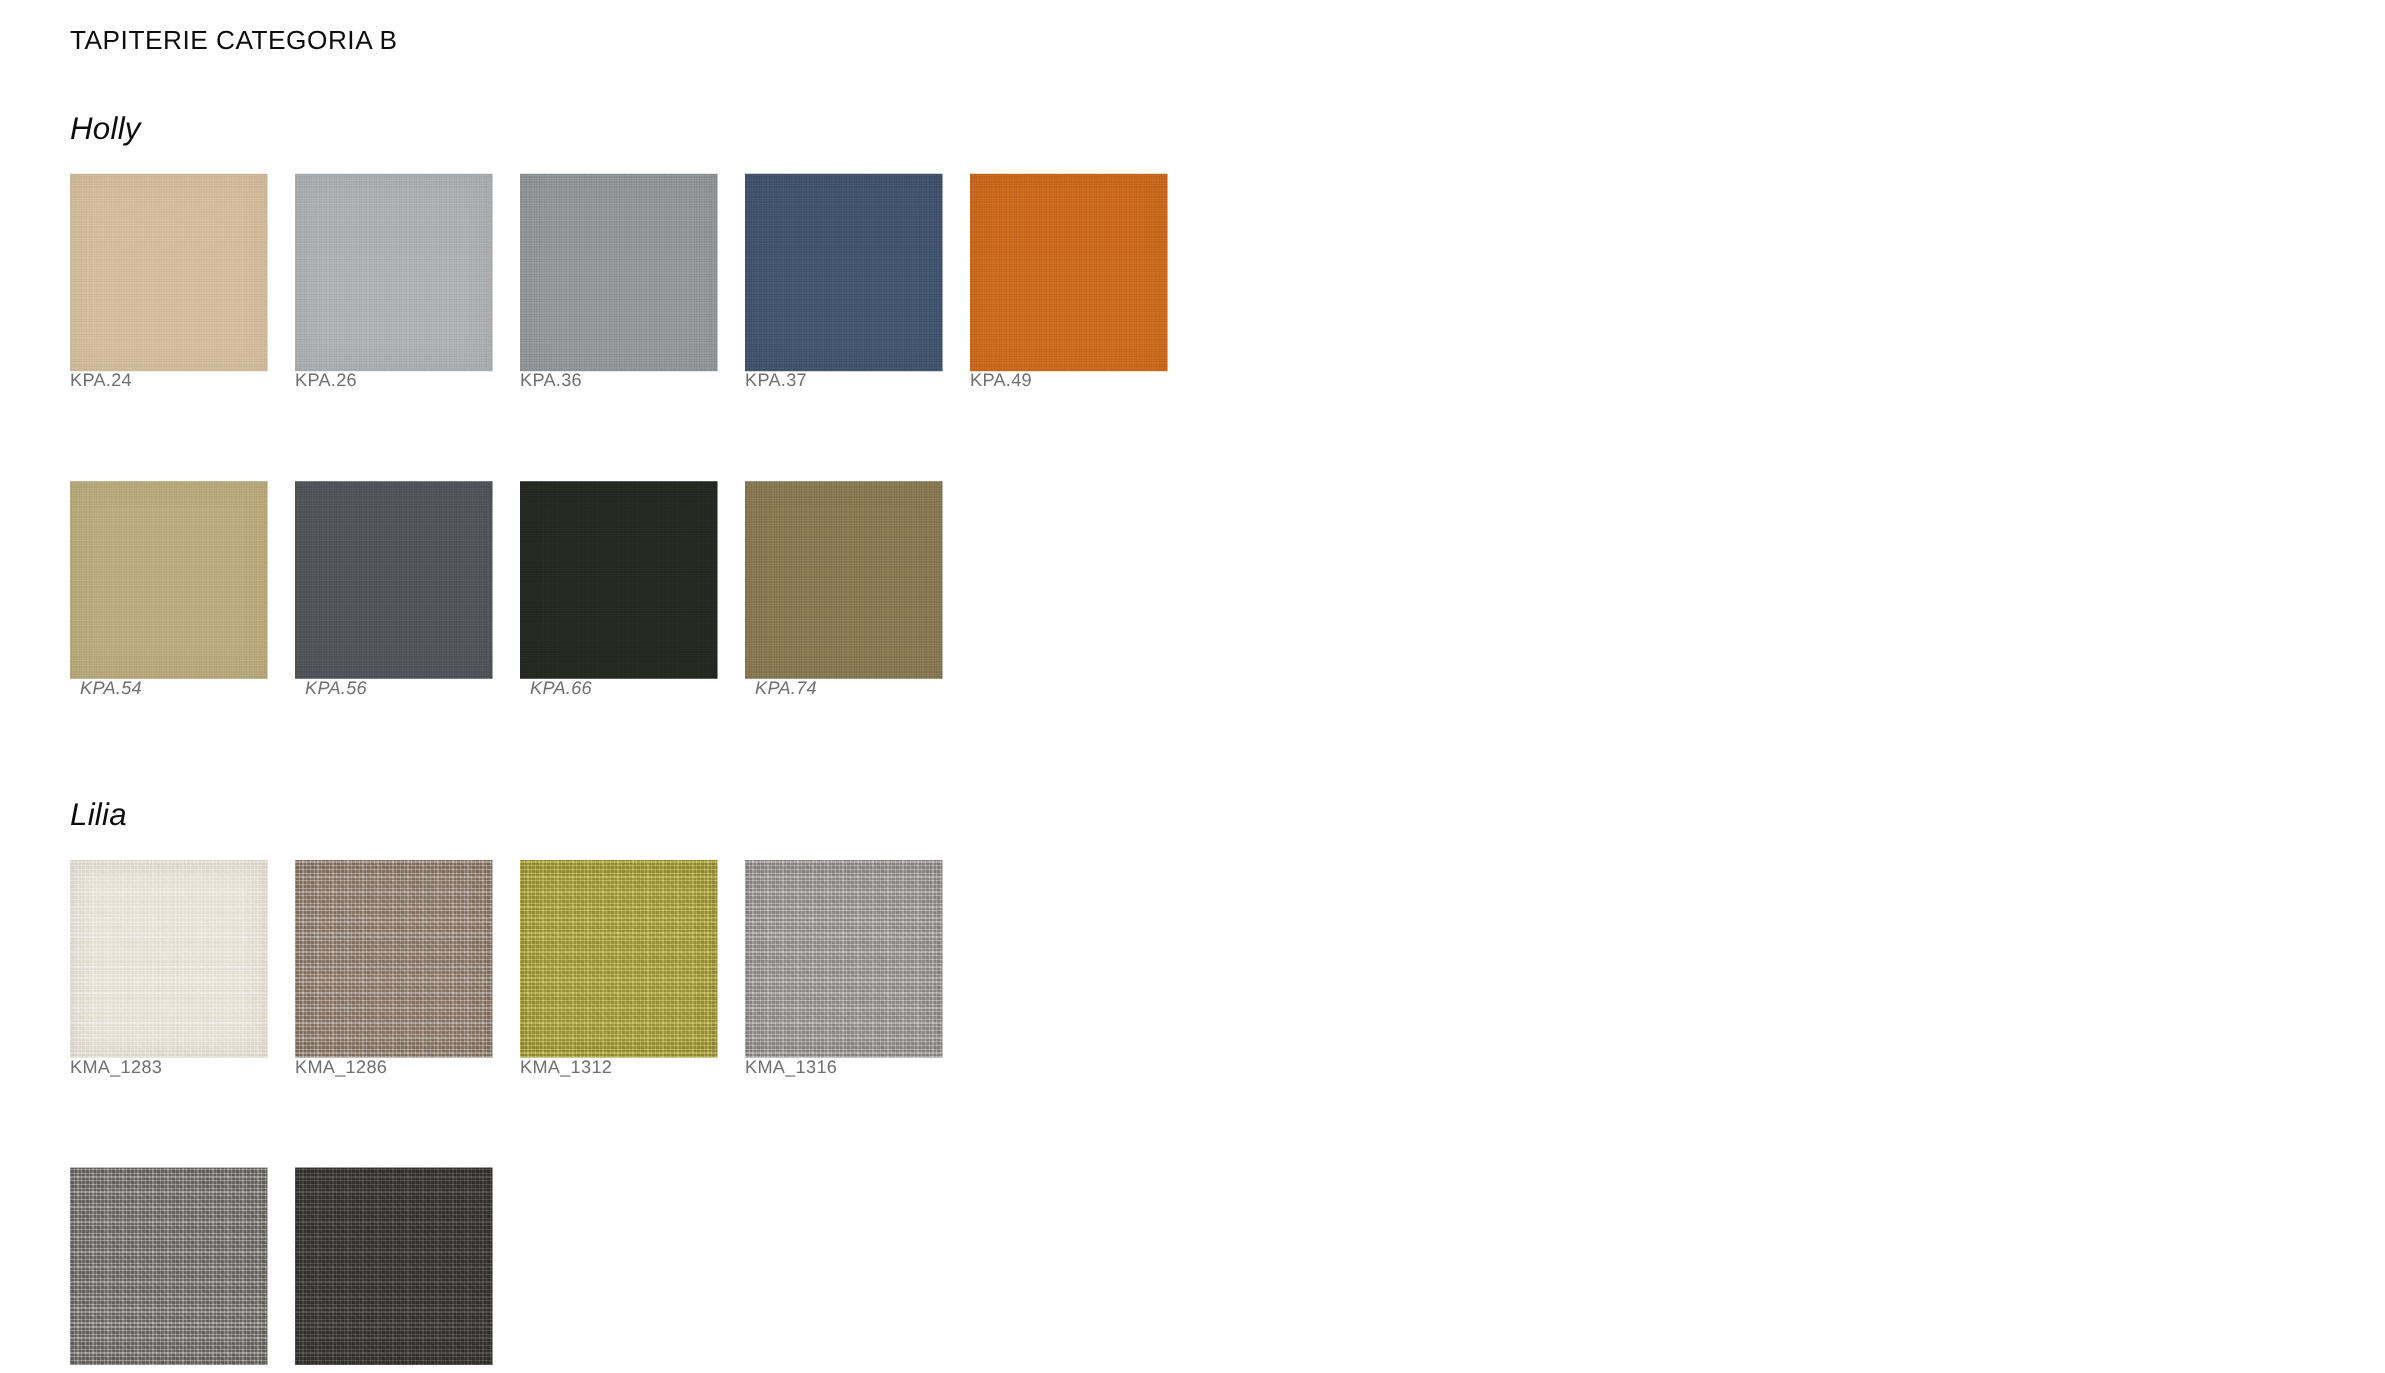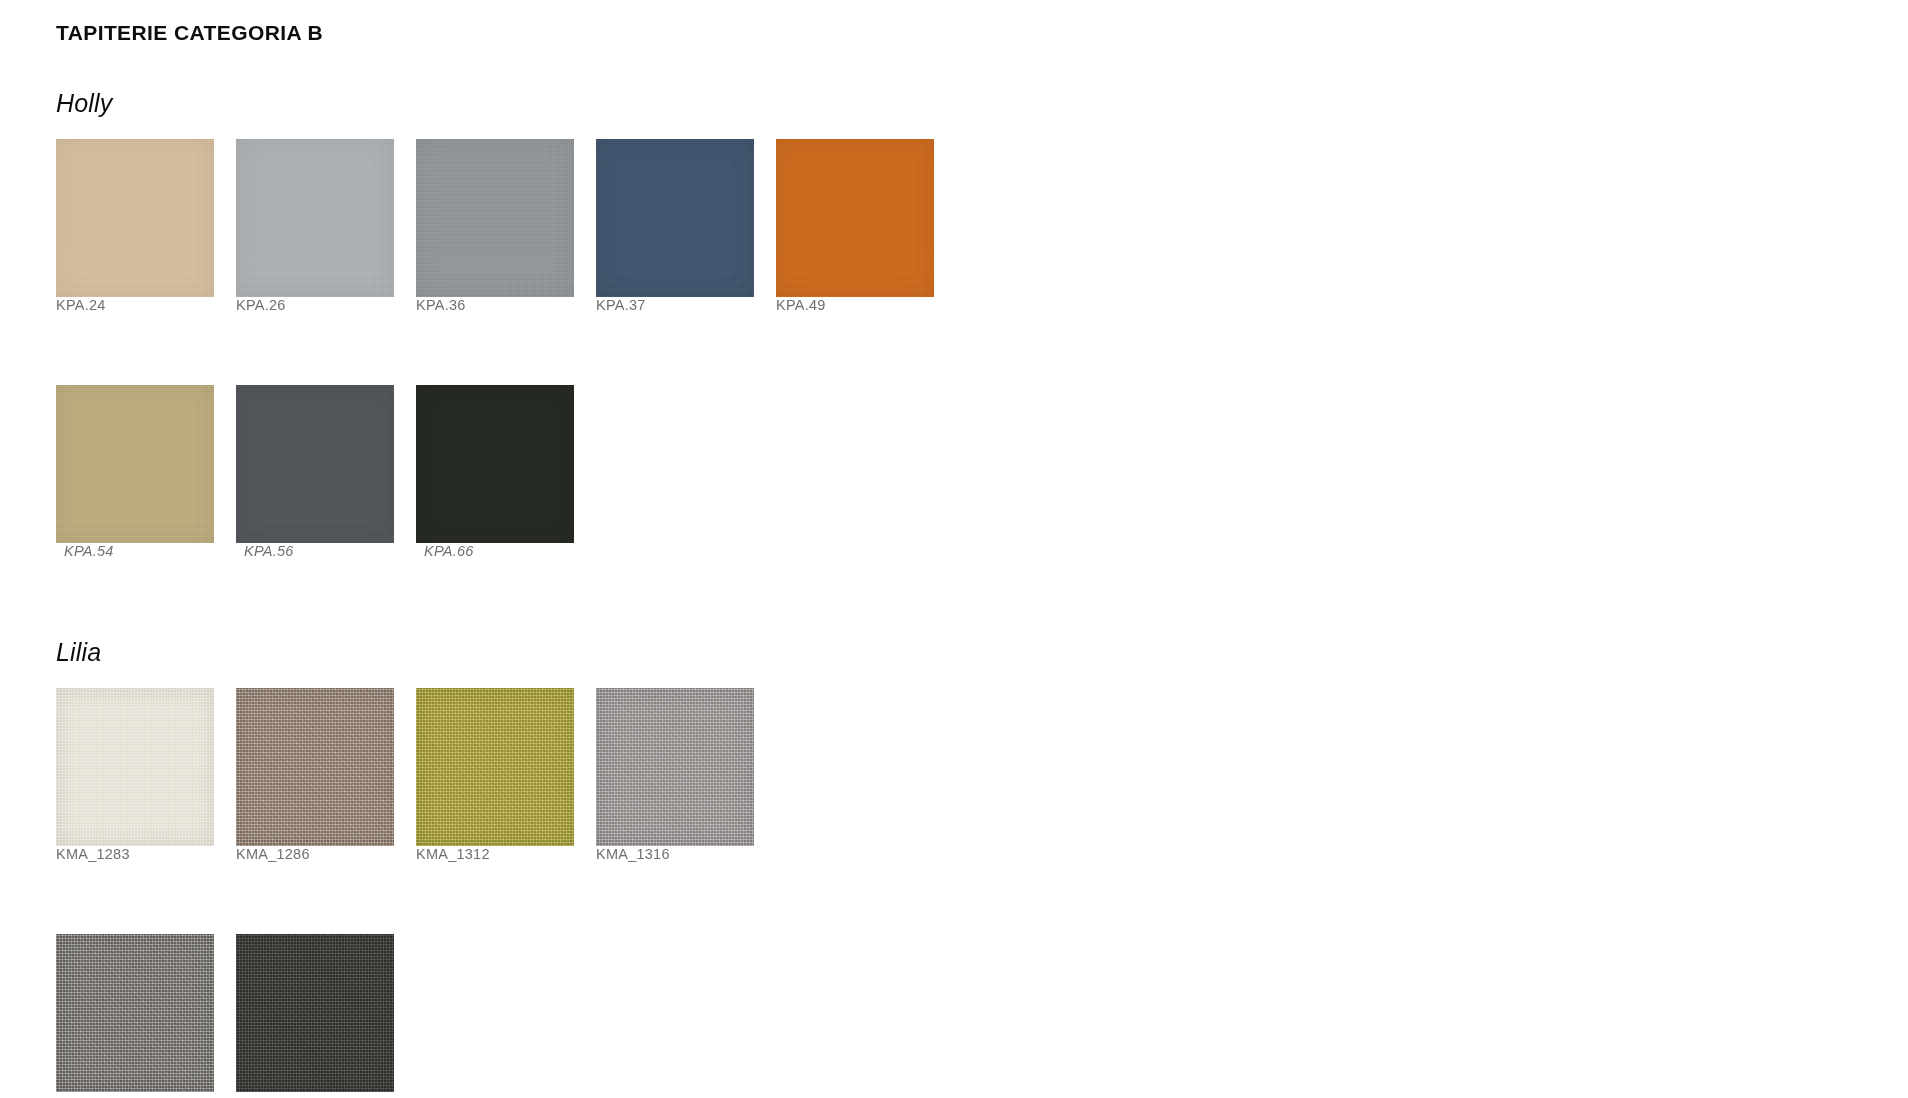--- a/index.html
+++ b/index.html
@@ -21,21 +21,21 @@
     position: relative;
     padding: 0;
   }
 
   
   .page-title {
     position: absolute;
     left: 56px;
     top: 21px;
     font-size: 21px;
-    font-weight: bold;
+    font-weight: normal;
     letter-spacing: 0.4px;
     color: #0d0d0d;
     white-space: nowrap;
   }
 
   .collection-title {
     font-size: 25px;
     font-style: italic;
     font-weight: normal;
     letter-spacing: 0.2px;
@@ -164,20 +164,24 @@
           <span class="swatch-label">KPA.54</span>
         </div>
         <div class="swatch-cell">
           <span class="swatch-chip tex-holly" style="background-color:#52565a;"></span>
           <span class="swatch-label">KPA.56</span>
         </div>
         <div class="swatch-cell">
           <span class="swatch-chip tex-holly" style="background-color:#262a22;"></span>
           <span class="swatch-label">KPA.66</span>
         </div>
+        <div class="swatch-cell">
+          <span class="swatch-chip tex-holly" style="background-color:#8a7a54;"></span>
+          <span class="swatch-label">KPA.74</span>
+        </div>
       </div>
 
     </div>
   </section>
 
   <section class="collection collection-lilia">
     <h2 class="collection-title">Lilia</h2>
     <div class="swatch-rows">
 
       <div class="swatch-row">

